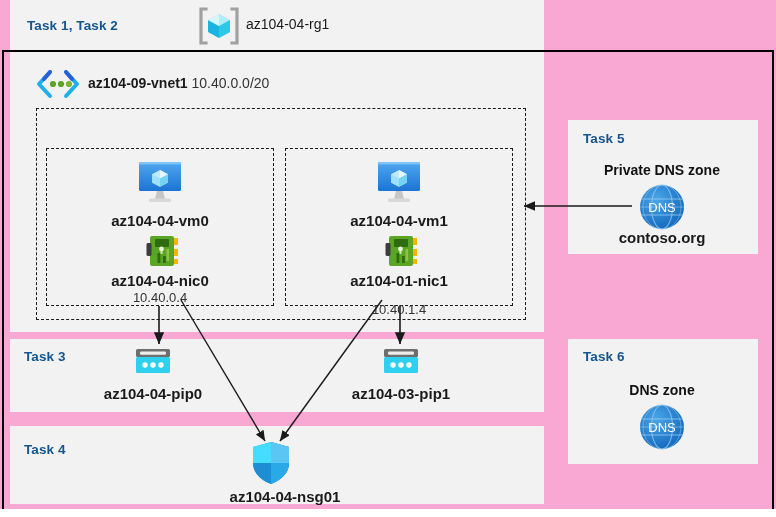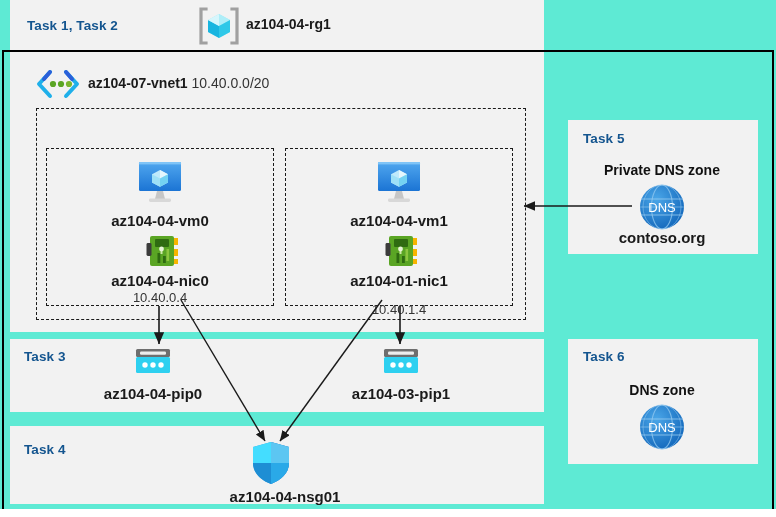--- a/index.html
+++ b/index.html
@@ -3,21 +3,21 @@
 <meta charset="utf-8">
 <style>
   html,body{margin:0;padding:0;background:#ffffff;}
   body{
     font-family:"Liberation Sans", sans-serif;
     -webkit-font-smoothing:antialiased;
   }
   #stage{
     position:relative;
     width:776px;height:509px;
-    background:#5eead4;
+    background:#f9a8d4;
     overflow:hidden;
   }
 
   
   .gray-panel{
     position:absolute;
     background:#f2f2f2;
   }
   .rg-outline{
     position:absolute;
@@ -61,21 +61,21 @@
     position:absolute;
     color:#333333;
     font-size:13px;
     white-space:nowrap;
     text-align:center;
     transform:translateX(-50%);
   }
   .hdr-title{
     position:absolute;
     color:#1a1a1a;
-    font-weight:bold;
+    font-weight:normal;
     font-size:14px;
     white-space:nowrap;
   }
   .zone-title{
     position:absolute;
     color:#111111;
     font-weight:bold;
     font-size:14px;
     white-space:nowrap;
     text-align:center;
@@ -121,21 +121,21 @@
       <path d="M16 4 L5 16 L16 28" fill="none" stroke="#1fb0ea" stroke-width="4" stroke-linecap="round" stroke-linejoin="round"></path>
       <path d="M32 4 L43 16 L32 28" fill="none" stroke="#1fb0ea" stroke-width="4" stroke-linecap="round" stroke-linejoin="round"></path>
       <path d="M16 4 L10 11" fill="none" stroke="#2b5fd9" stroke-width="4" stroke-linecap="round"></path>
       <path d="M32 4 L38 11" fill="none" stroke="#2b5fd9" stroke-width="4" stroke-linecap="round"></path>
       <circle cx="19" cy="16" r="3.1" fill="#5aa524"></circle>
       <circle cx="27" cy="16" r="3.1" fill="#5aa524"></circle>
       <circle cx="35" cy="16" r="3.1" fill="#7ab52e"></circle>
     </svg>
   </div>
   <div class="sub-name" style="left:88px;top:75px;font-size:14px;">
-    <b>az104-07-vnet1</b><span class="cidr">&nbsp;</span><span class="cidr">10.40.0.0/20</span>
+    <b>az104-09-vnet1</b><span class="cidr">&nbsp;</span><span class="cidr">10.40.0.0/20</span>
   </div>
 
   <div class="dashed-box" style="left:36px;top:108px;width:490px;height:212px;"></div>
 
   <div class="dashed-box" style="left:46px;top:148px;width:228px;height:158px;"></div>
 
   <div class="icon" style="left:133px;top:160px;">
     <svg width="54" height="44" viewBox="0 0 54 44">
       <defs>
         <linearGradient id="vmg" x1="0" y1="0" x2="0" y2="1">

